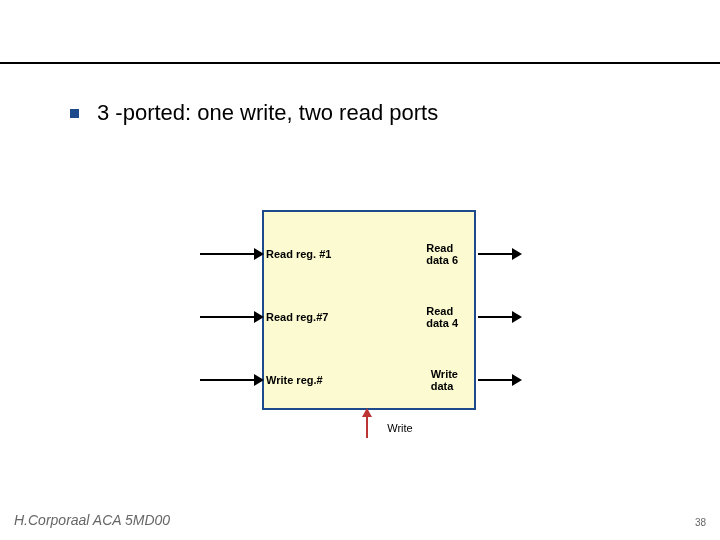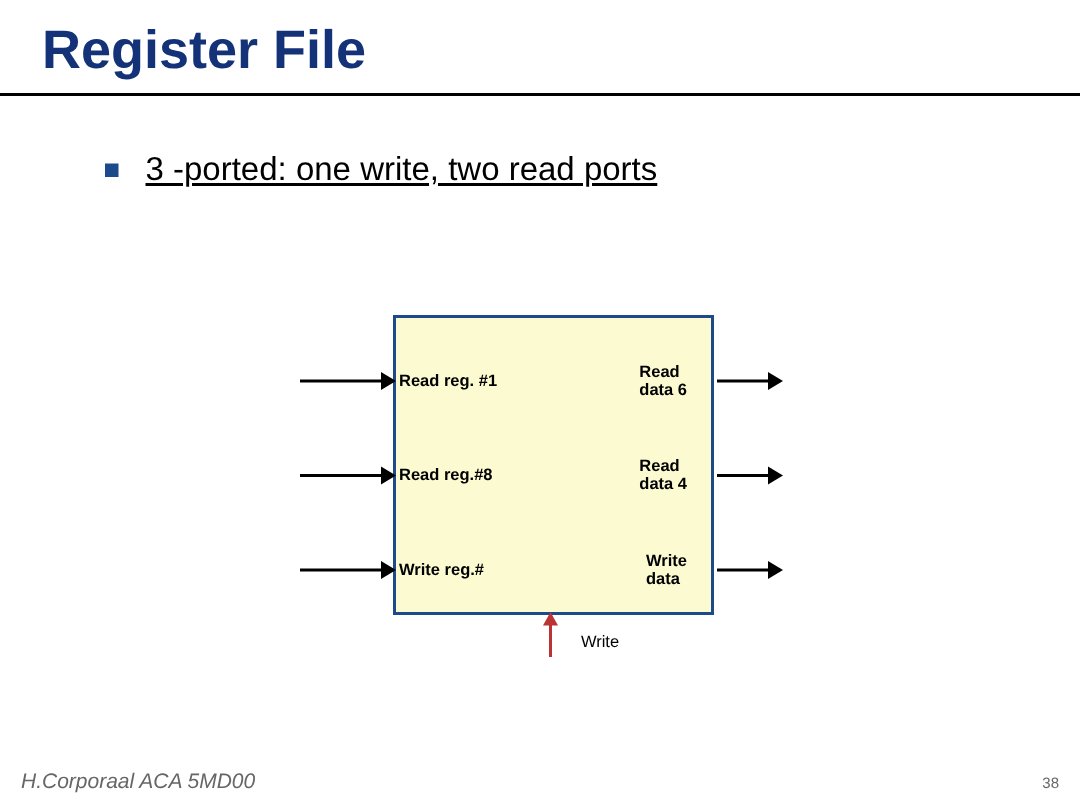--- a/index.html
+++ b/index.html
@@ -1,20 +1,20 @@
 <!DOCTYPE html>
 <html><head>
 <meta charset="utf-8">
 <style>
   * { margin: 0; padding: 0; box-sizing: border-box; }
   html, body { width: 720px; height: 540px; font-family: Arial, Helvetica, sans-serif; background: #fff; overflow: hidden; }
   .slide { position: relative; width: 720px; height: 540px; }
   .title { position: absolute; left: 28px; top: 12px; font-size: 36px; font-weight: bold; color: #143278; }
   .hr { position: absolute; left: 0; top: 62px; width: 720px; height: 2px; background: #000; }
-  .bullet-row { position: absolute; left: 70px; top: 100px; display: flex; align-items: center; text-decoration: underline; }
+  .bullet-row { position: absolute; left: 70px; top: 100px; display: flex; align-items: center; }
   .bullet-sq { width: 9px; height: 9px; background: #1d4a8b; margin-right: 18px; }
   .bullet-text { font-size: 22px; color: #000; }
   .footer-left { position: absolute; left: 14px; bottom: 12px; font-size: 14px; font-style: italic; color: #666; }
   .footer-right { position: absolute; right: 14px; bottom: 12px; font-size: 10px; color: #666; }
 
   
   .diagram { position: absolute; left: 200px; top: 210px; width: 320px; height: 250px; }
   .regbox { position: absolute; left: 62px; top: 0; width: 214px; height: 200px; background: #fbfad0; border: 2px solid #1d4a8b; }
   .row { position: absolute; left: 0; width: 100%; display: flex; align-items: center; font-weight: bold; }
   .row1 { top: 32px; }
@@ -27,42 +27,41 @@
   .lbl-out { font-size: 11px; color: #000; margin-right: 20px; white-space: nowrap; text-align: left; line-height: 1.1; }
   .spacer { flex: 1; }
   .write-ctl { position: absolute; left: 150px; top: 212px; width: 100px; text-align: center; font-size: 11px; }
   .up-line { position: absolute; left: 166px; top: 200px; width: 2px; height: 28px; background: #b33; }
   .up-line::before { content: ""; position: absolute; left: -4px; top: -2px; border-bottom: 9px solid #b33; border-left: 5px solid transparent; border-right: 5px solid transparent; }
 </style>
 </head>
 <body>
 
 <div class="slide">
-  <div class="title">Register File</div>
   <div class="hr"></div>
 
   <div class="bullet-row">
     <div class="bullet-sq"></div>
     <div class="bullet-text">3 -ported: one write, two read ports</div>
   </div>
 
   <div class="diagram">
     <div class="regbox"></div>
 
     <div class="row row1">
       <div class="left-line arrow-r"></div>
       <span class="lbl-in">Read reg. #1</span>
       <span class="spacer"></span>
       <span class="lbl-out"><span>Read</span><br><span>data 6</span></span>
       <div class="right-line arrow-r"></div>
     </div>
 
     <div class="row row2">
       <div class="left-line arrow-r"></div>
-      <span class="lbl-in">Read reg.#8</span>
+      <span class="lbl-in">Read reg.#7</span>
       <span class="spacer"></span>
       <span class="lbl-out"><span>Read</span><br><span>data 4</span></span>
       <div class="right-line arrow-r"></div>
     </div>
 
     <div class="row row3">
       <div class="left-line arrow-r"></div>
       <span class="lbl-in">Write reg.#</span>
       <span class="spacer"></span>
       <span class="lbl-out"><span>Write</span><br><span>data</span></span>

